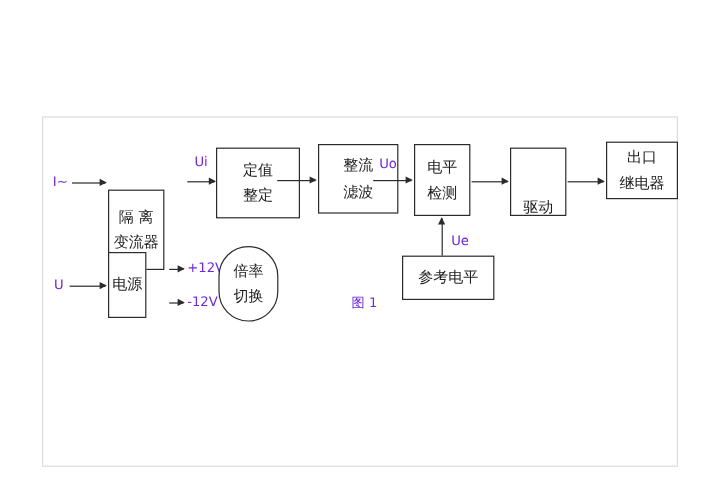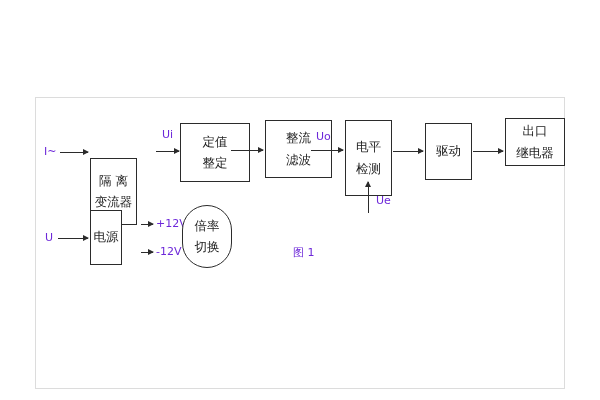--- a/index.html
+++ b/index.html
@@ -50,28 +50,28 @@
   <div class="h-arrow" style="left:231px; top:150px; width:32px;"></div>
 
   <div class="block" style="left:265px; top:120px; width:67px; height:58px;">
     <span>整流</span>
     <span>滤波</span>
   </div>
 
   <span class="lbl" style="left:316px; top:131px;">Uo</span>
   <div class="h-arrow" style="left:311px; top:150px; width:32px;"></div>
 
-  <div class="block" style="left:345px; top:120px; width:47px; height:76px;">
+  <div class="block" style="left:345px; top:120px; width:47px; height:60px;">
     <span>电平</span>
     <span>检测</span>
   </div>
 
   <div class="h-arrow" style="left:393px; top:151px; width:30px;"></div>
 
-  <div class="block" style="left:425px; top:123px; width:47px; height:57px;">
+  <div class="block" style="left:425px; top:123px; width:47px; height:57px;justify-content:flex-end;">
     <span>驱动</span>
   </div>
 
   <div class="h-arrow" style="left:473px; top:151px; width:30px;"></div>
 
   <div class="block" style="left:505px; top:118px; width:60px; height:48px;">
     <span>出口</span>
     <span>继电器</span>
   </div>
 
@@ -86,19 +86,22 @@
   <span class="lbl" style="left:156px; top:218px;">+12V</span>
 
   <div class="h-arrow" style="left:141px; top:252px; width:12px;"></div>
   <span class="lbl" style="left:156px; top:246px;">-12V</span>
 
   <div class="block" style="left:182px; top:205px; width:50px; height:63px;border-radius:25px;">
     <span>倍率</span>
     <span>切换</span>
   </div>
 
+  <div class="block" style="left:335px; top:213px; width:77px; height:37px;">
+    <span>参考电平</span>
+  </div>
 
   <div class="v-arrow" style="left:368px; top:182px; height:31px;"></div>
   <span class="lbl" style="left:376px; top:195px;">Ue</span>
 
   <span class="lbl" style="left:293px; top:247px;">图 1</span>
 
 </div>
 
 </body></html>

